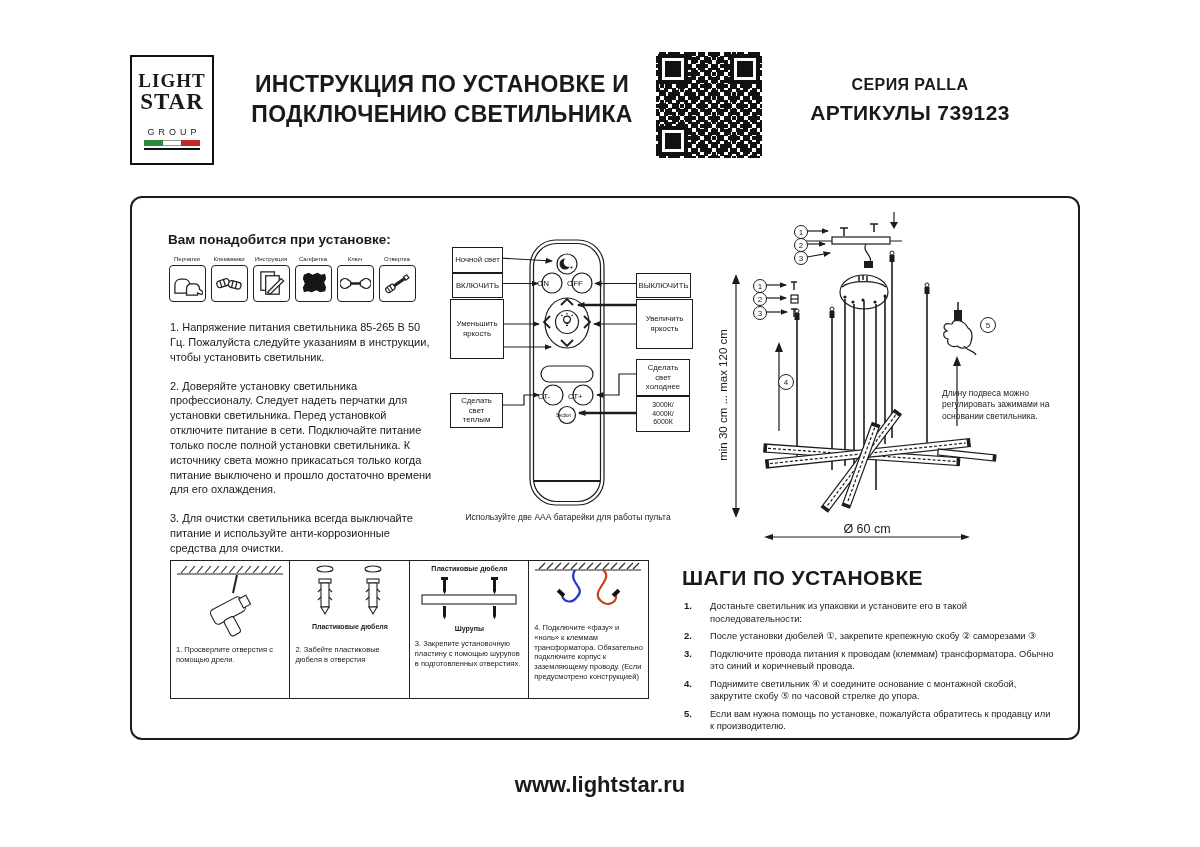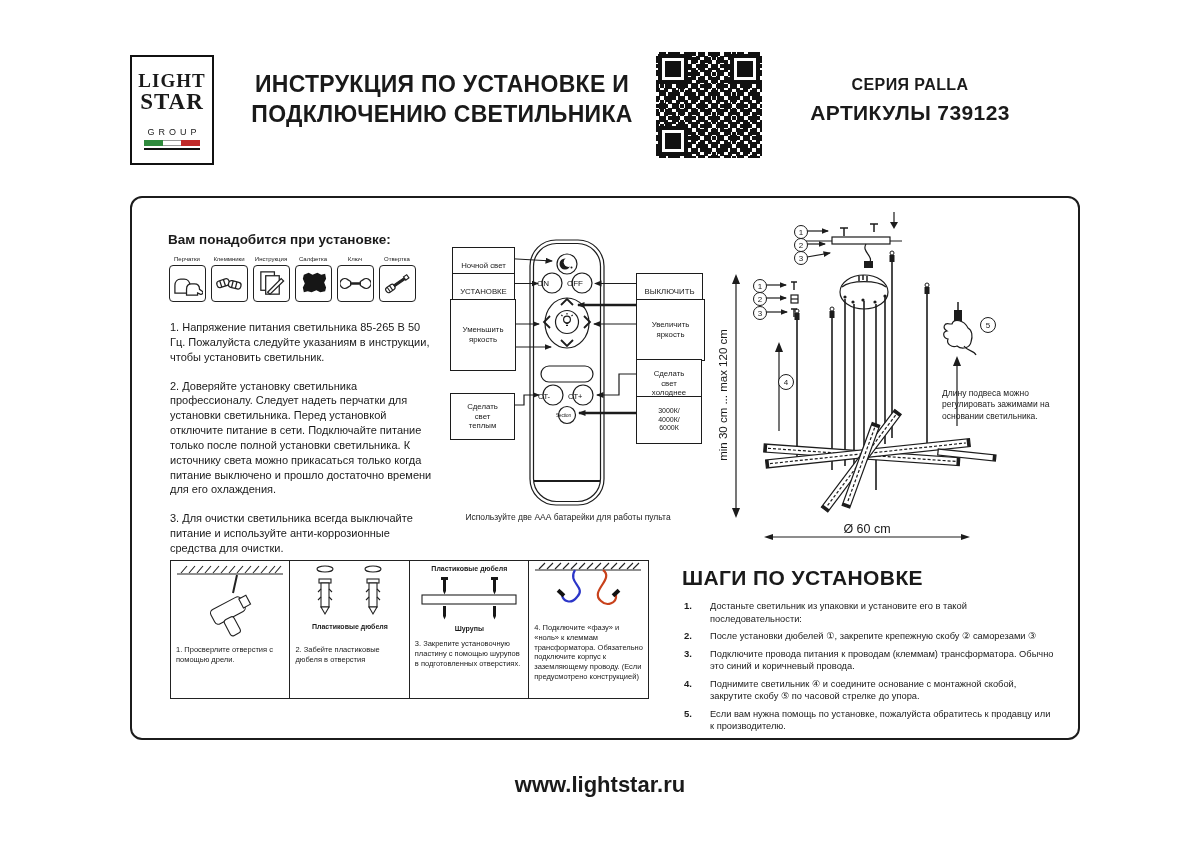--- a/index.html
+++ b/index.html
@@ -38,21 +38,21 @@
   .tools-row{left:36px;top:58px;display:flex;gap:4px;}
   .tool{width:38px;display:flex;flex-direction:column;align-items:center;}
   .tool-label{font-size:6px;height:9px;white-space:nowrap;}
   .tool-box{width:35px;height:35px;border:1.5px solid #222;border-radius:4px;display:flex;align-items:center;justify-content:center;background:#fff;}
   .notes{left:38px;top:122px;width:262px;font-size:11px;line-height:1.35;}
   .notes p{margin:0 0 14px 0;}
 
   .diagram{left:0;top:0;pointer-events:none;}
 
   .cbox{border:1.2px solid #1c1c1c;background:#fff;display:flex;align-items:center;justify-content:center;
-        text-align:center;font-size:7.8px;line-height:1.25;white-space:pre-line;padding:7px;}
+        text-align:center;font-size:7.8px;line-height:1.25;white-space:pre-line;padding:1px;}
   .btnlabel{font-size:8px;text-align:left;color:#111;}
   .battery-note{left:320px;top:314px;width:232px;text-align:center;font-size:8.5px;color:#222;}
 
   .cnum{width:12px;height:12px;border:1.1px solid #1c1c1c;border-radius:50%;background:#fff;
         font-size:8px;display:flex;align-items:center;justify-content:center;}
   .vdim{left:512px;top:190px;width:160px;height:14px;text-align:center;font-size:11.5px;
         transform:rotate(-90deg);}
   .hdim{left:685px;top:324px;width:100px;text-align:center;font-size:12.5px;}
   .adjust-note{left:810px;top:190px;width:134px;font-size:8.5px;line-height:1.35;}
 
@@ -333,21 +333,21 @@
             </g>
         </g>
 
         <line x1="637" y1="339" x2="833" y2="339"></line>
         <polygon points="641,336 641,342 632,339" fill="#1c1c1c" stroke="none"></polygon>
         <polygon points="829,336 829,342 838,339" fill="#1c1c1c" stroke="none"></polygon>
       </g>
     </svg>
 
     <div class="abs cbox" style="left:320px;top:49px;width:47px;height:22px;">Ночной свет</div>
-    <div class="abs cbox" style="left:320px;top:75px;width:47px;height:21px;">УСТАНОВКЕ</div>
+    <div class="abs cbox" style="left:320px;top:75px;width:47px;height:21px;">ВКЛЮЧИТЬ</div>
     <div class="abs cbox" style="left:318px;top:101px;width:50px;height:56px;">Уменьшить
 яркость</div>
     <div class="abs cbox" style="left:318px;top:195px;width:49px;height:31px;">Сделать
 свет
 теплым</div>
     <div class="abs cbox" style="left:504px;top:75px;width:51px;height:21px;">ВЫКЛЮЧИТЬ</div>
     <div class="abs cbox" style="left:504px;top:101px;width:53px;height:46px;">Увеличить
 яркость</div>
     <div class="abs cbox" style="left:504px;top:161px;width:50px;height:33px;">Сделать
 свет

